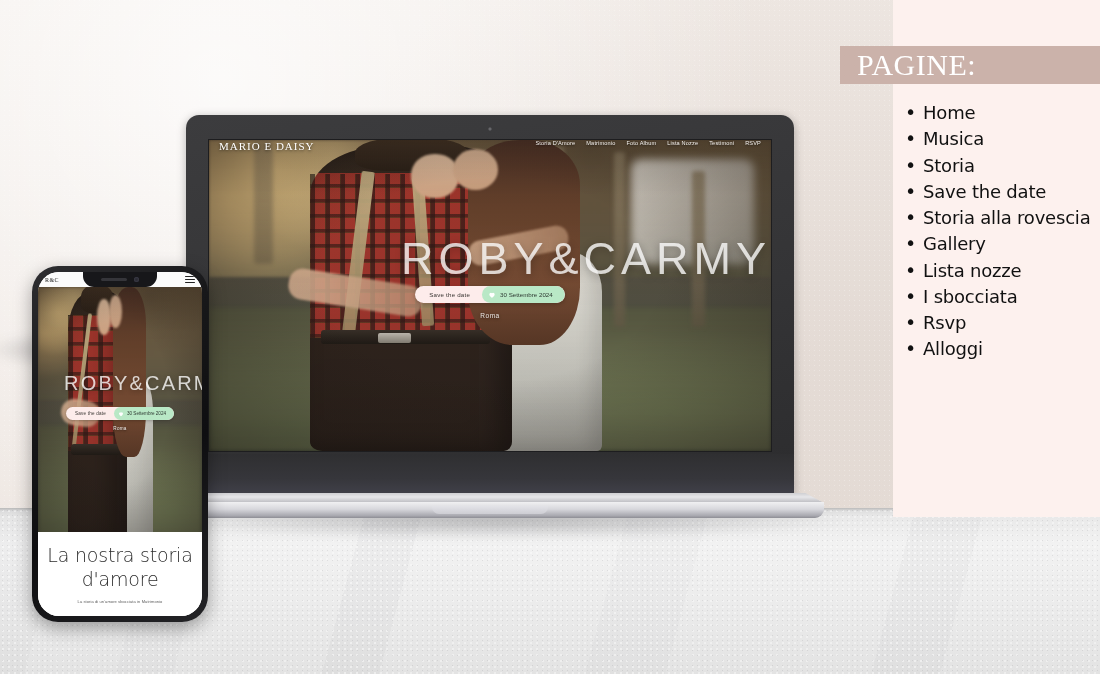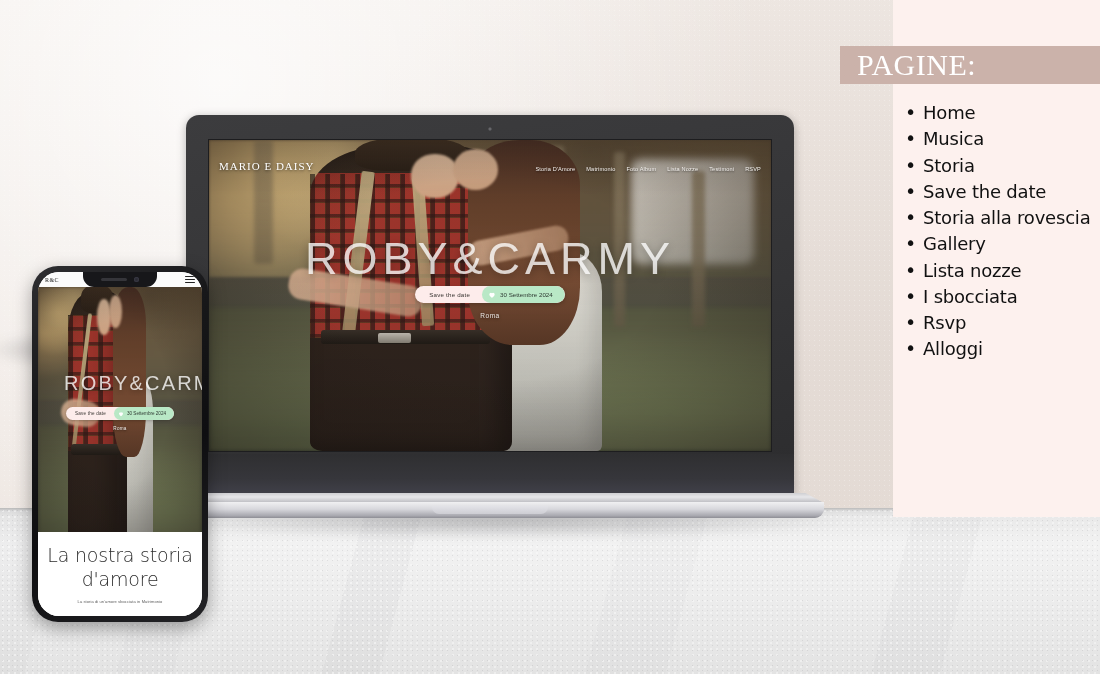--- a/index.html
+++ b/index.html
@@ -348,21 +348,21 @@
   .ph-warm {
     position: absolute; inset: 0;
     background: linear-gradient(180deg, rgba(158,118,62,.16) 0%, rgba(90,80,60,.10) 55%, rgba(40,44,36,.20) 100%);
     mix-blend-mode: multiply;
   }
 
   
   .site-nav {
     position: absolute;
     left: 0; top: 0; right: 0; height: 32px;
-    display: flex; align-items: flex-end;
+    display: flex; align-items: flex-start;
     padding: 0 10px;
     z-index: 6;
   }
   .brand {
     font-family: "Liberation Serif", serif;
     font-size: 11px;
     letter-spacing: 1.0px;
     color: #ffffff;
     text-shadow: 0 1px 3px rgba(0,0,0,.6);
   }
@@ -390,20 +390,21 @@
   }
   .hero-title {
     font-family: "Liberation Sans", sans-serif;
     font-weight: 300;
     font-size: 45px;
     letter-spacing: 5px;
     color: rgba(255,255,255,.78);
     text-shadow: 0 2px 8px rgba(0,0,0,.28);
     line-height: 1;
     margin-bottom: 2px;
+    text-align: right;
   }
   .date-pill {
     display: inline-flex;
     align-items: center;
     height: 17px;
     border-radius: 9px;
     overflow: hidden;
     background: #fdeceb;
     box-shadow: 0 1px 4px rgba(0,0,0,.25);
   }

